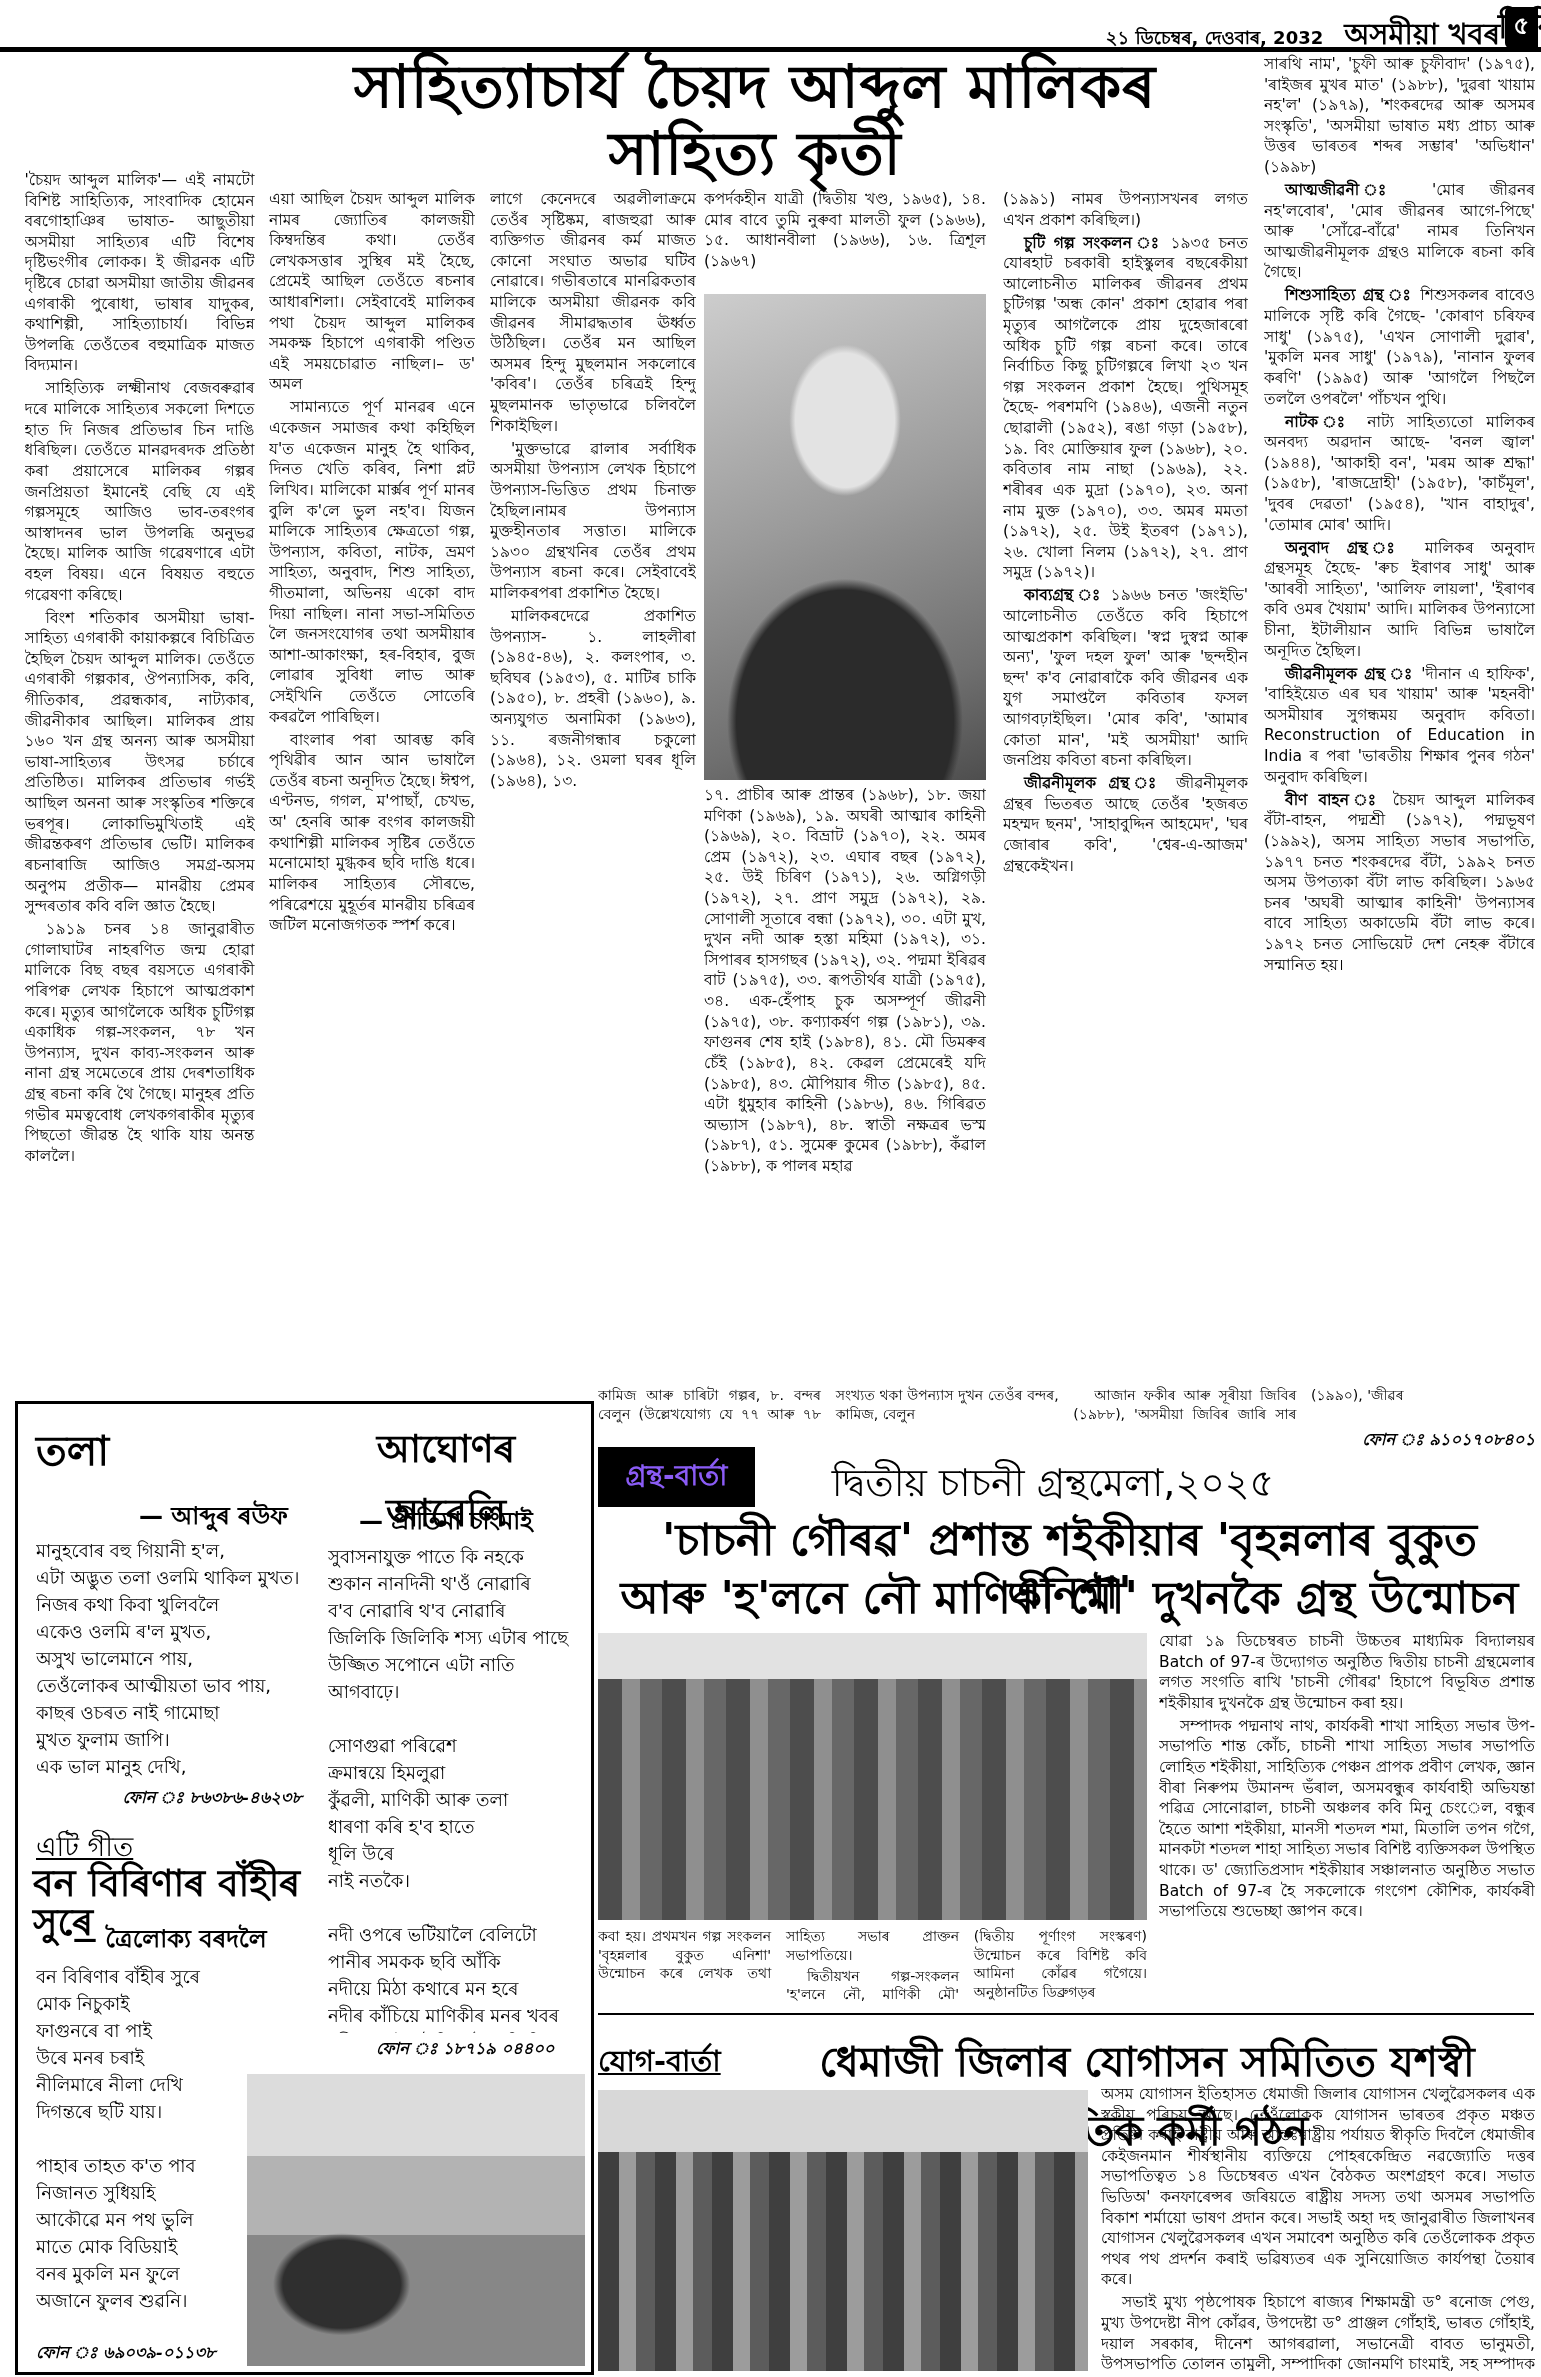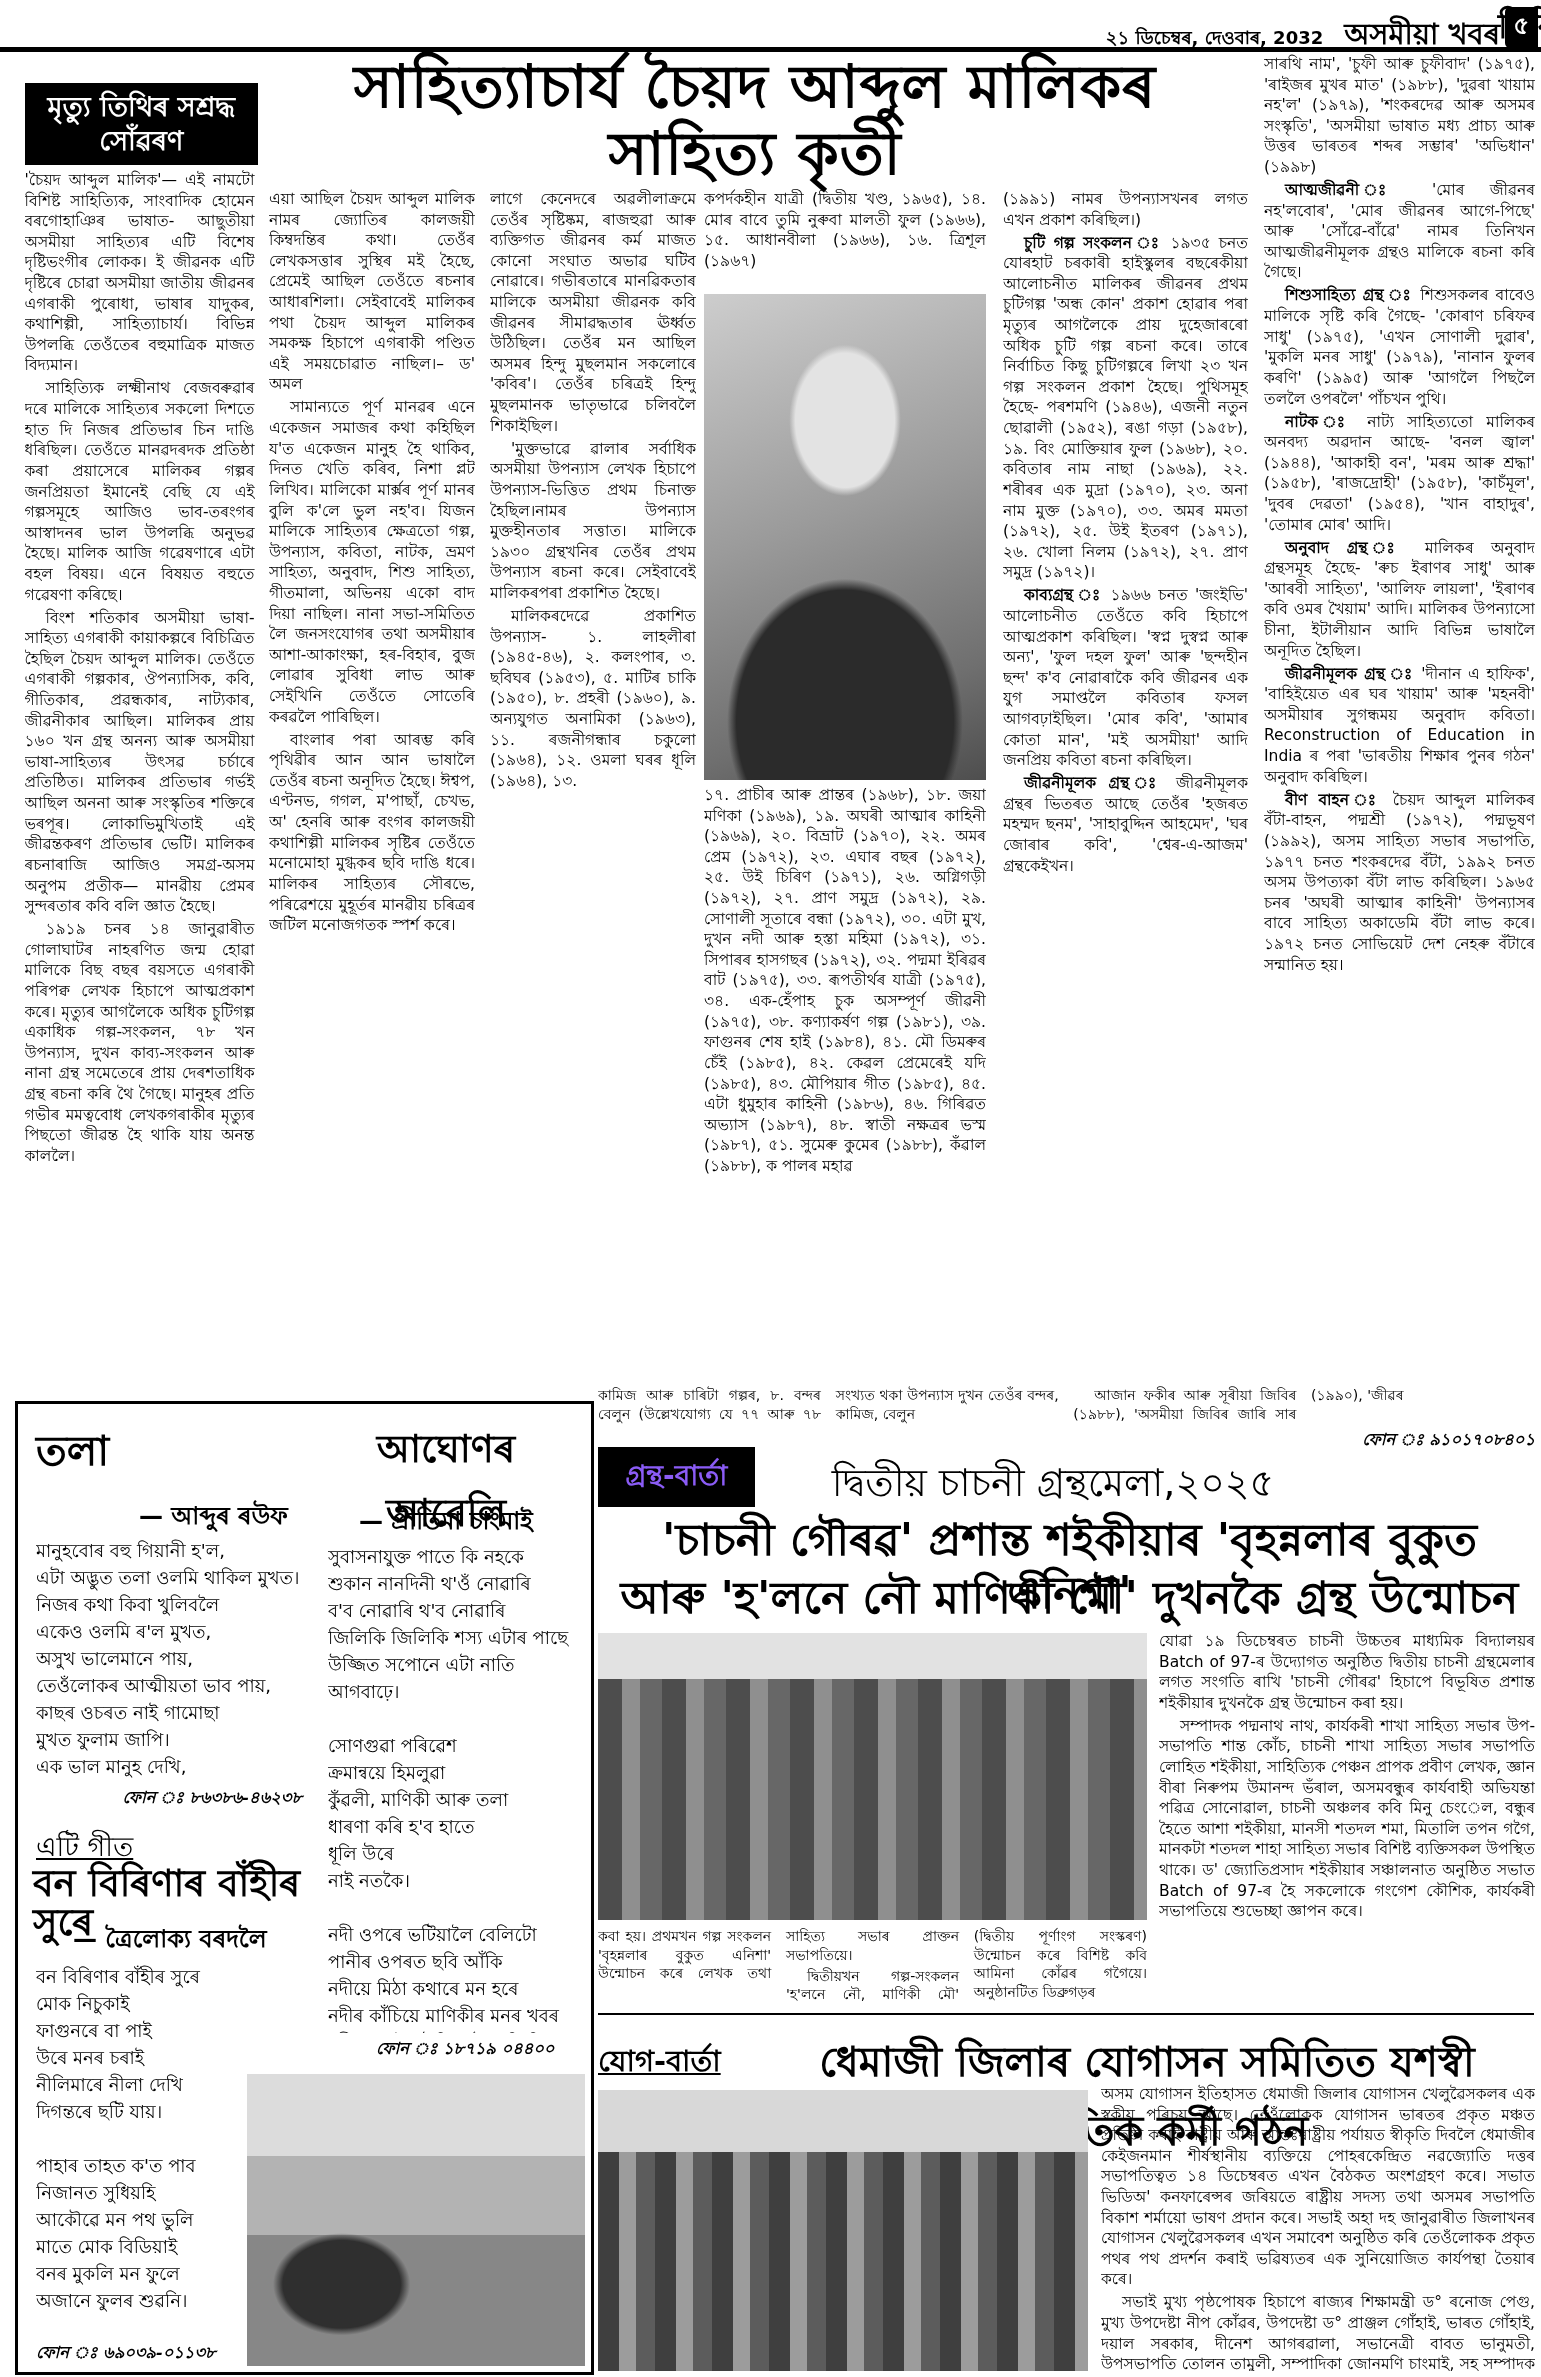--- a/index.html
+++ b/index.html
@@ -75,21 +75,20 @@
   <div>
     <div class="section-title">বিবিধা</div>
     <div class="mast-right">
       <span class="mast-date">২১ ডিচেম্বৰ, দেওবাৰ, 2032</span>
       <span class="mast-paper">অসমীয়া খবৰ</span>
     </div>
     <div class="page-badge">৫</div>
     <div class="mast-rule"></div>
   </div>
 
-  <div class="abs kicker-box" style="left:24.5px;top:83px;width:227px;height:75px;">মৃত্যু তিথিৰ সশ্ৰদ্ধ সোঁৱৰণ</div>
   <div class="abs headline" style="left:269px;top:57px;width:972px;">সাহিত্যাচাৰ্য চৈয়দ আব্দুল মালিকৰ</div>
   <div class="abs headline" style="left:269px;top:124px;width:972px;">সাহিত্য কৃতী</div>
 
   <div class="abs txt" style="left:24.5px;top:170px;width:230px;height:1210px;">
       <p class="para">'চৈয়দ আব্দুল মালিক'— এই নামটো বিশিষ্ট সাহিত্যিক, সাংবাদিক হোমেন বৰগোহাঞিৰ ভাষাত- আছুতীয়া অসমীয়া সাহিত্যৰ এটি বিশেষ দৃষ্টিভংগীৰ লোকক। ই জীৱনক এটি দৃষ্টিৰে চোৱা অসমীয়া জাতীয় জীৱনৰ এগৰাকী পুৰোধা, ভাষাৰ যাদুকৰ, কথাশিল্পী, সাহিত্যাচাৰ্য। বিভিন্ন উপলব্ধি তেওঁতেৰ বহুমাত্ৰিক মাজত বিদ্যমান।</p>
       <p class="para">সাহিত্যিক লক্ষ্মীনাথ বেজবৰুৱাৰ দৰে মালিকে সাহিত্যৰ সকলো দিশতে হাত দি নিজৰ প্ৰতিভাৰ চিন দাঙি ধৰিছিল। তেওঁতে মানৱদৰদক প্ৰতিষ্ঠা কৰা প্ৰয়াসেৰে মালিকৰ গল্পৰ জনপ্ৰিয়তা ইমানেই বেছি যে এই গল্পসমূহে আজিও ভাব-তৰংগৰ আস্বাদনৰ ভাল উপলব্ধি অনুভৱ হৈছে। মালিক আজি গৱেষণাৰে এটা বহল বিষয়। এনে বিষয়ত বহুতে গৱেষণা কৰিছে।</p>
       <p class="para">বিংশ শতিকাৰ অসমীয়া ভাষা-সাহিত্য এগৰাকী কায়াকল্পৰে বিচিত্ৰিত হৈছিল চৈয়দ আব্দুল মালিক। তেওঁতে এগৰাকী গল্পকাৰ, ঔপন্যাসিক, কবি, গীতিকাৰ, প্ৰৱন্ধকাৰ, নাট্যকাৰ, জীৱনীকাৰ আছিল। মালিকৰ প্ৰায় ১৬০ খন গ্ৰন্থ অনন্য আৰু অসমীয়া ভাষা-সাহিত্যৰ উৎসৱ চৰ্চাৰে প্ৰতিষ্ঠিত। মালিকৰ প্ৰতিভাৰ গৰ্ভই আছিল অননা আৰু সংস্কৃতিৰ শক্তিৰে ভৰপূৰ। লোকাভিমুখিতাই এই জীৱন্তকৰণ প্ৰতিভাৰ ভেটি। মালিকৰ ৰচনাৰাজি আজিও সমগ্ৰ-অসম অনুপম প্ৰতীক— মানৱীয় প্ৰেমৰ সুন্দৰতাৰ কবি বলি জ্ঞাত হৈছে।</p>
       <p class="para">১৯১৯ চনৰ ১৪ জানুৱাৰীত গোলাঘাটৰ নাহৰণিত জন্ম হোৱা মালিকে বিছ বছৰ বয়সতে এগৰাকী পৰিপক্ব লেখক হিচাপে আত্মপ্ৰকাশ কৰে। মৃত্যুৰ আগলৈকে অধিক চুটিগল্প একাধিক গল্প-সংকলন, ৭৮ খন উপন্যাস, দুখন কাব্য-সংকলন আৰু নানা গ্ৰন্থ সমেতেৰে প্ৰায় দেৰশতাধিক গ্ৰন্থ ৰচনা কৰি থৈ গৈছে। মানুহৰ প্ৰতি গভীৰ মমত্ববোধ লেখকগৰাকীৰ মৃত্যুৰ পিছতো জীৱন্ত হৈ থাকি যায় অনন্ত কাললৈ।</p>
     </div>
   <div class="abs txt" style="left:269px;top:189px;width:206px;height:1190px;">
@@ -183,21 +182,21 @@
       <div class="pline">উজ্জিত সপোনে এটা নাতি আগবাঢ়ে।</div>
       <div class="pline">&nbsp;</div>
       <div class="pline">সোণগুৱা পৰিৱেশ</div>
       <div class="pline">ক্ৰমান্বয়ে হিমলুৱা</div>
       <div class="pline">কুঁৱলী, মাণিকী আৰু তলা</div>
       <div class="pline">ধাৰণা কৰি হ'ব হাতে</div>
       <div class="pline">ধূলি উৰে</div>
       <div class="pline">নাই নতকৈ।</div>
       <div class="pline">&nbsp;</div>
       <div class="pline">নদী ওপৰে ভটিয়ালৈ বেলিটো</div>
-      <div class="pline">পানীৰ ওপৰত ছবি আঁকি</div>
+      <div class="pline">পানীৰ সমকক ছবি আঁকি</div>
       <div class="pline">নদীয়ে মিঠা কথাৰে মন হৰে</div>
       <div class="pline">নদীৰ কাঁচিয়ে মাণিকীৰ মনৰ খবৰ</div>
       <div class="pline">নদী ওপৰলৈ উকি এটা এবি দিয়ে</div>
     </div>
   <div class="abs phone-line" style="left:376px;top:2036px;width:196px;text-align:left;">ফোন ঃ ১৮৭১৯ ০৪৪০০</div>
   <div class="abs photo field-photo" style="left:247px;top:2074px;width:338px;height:292px;"></div>
 
   <div class="abs tag-black" style="left:598px;top:1447px;width:157px;height:60px;">গ্ৰন্থ-বাৰ্তা</div>
   <div class="abs news-kicker" style="left:767px;top:1453px;width:572px;">দ্বিতীয় চাচনী গ্ৰন্থমেলা,২০২৫</div>
   <div class="abs news-headline" style="left:604px;top:1514px;width:931px;">'চাচনী গৌৰৱ' প্ৰশান্ত শইকীয়াৰ 'বৃহন্নলাৰ বুকুত এনিশা'</div>

